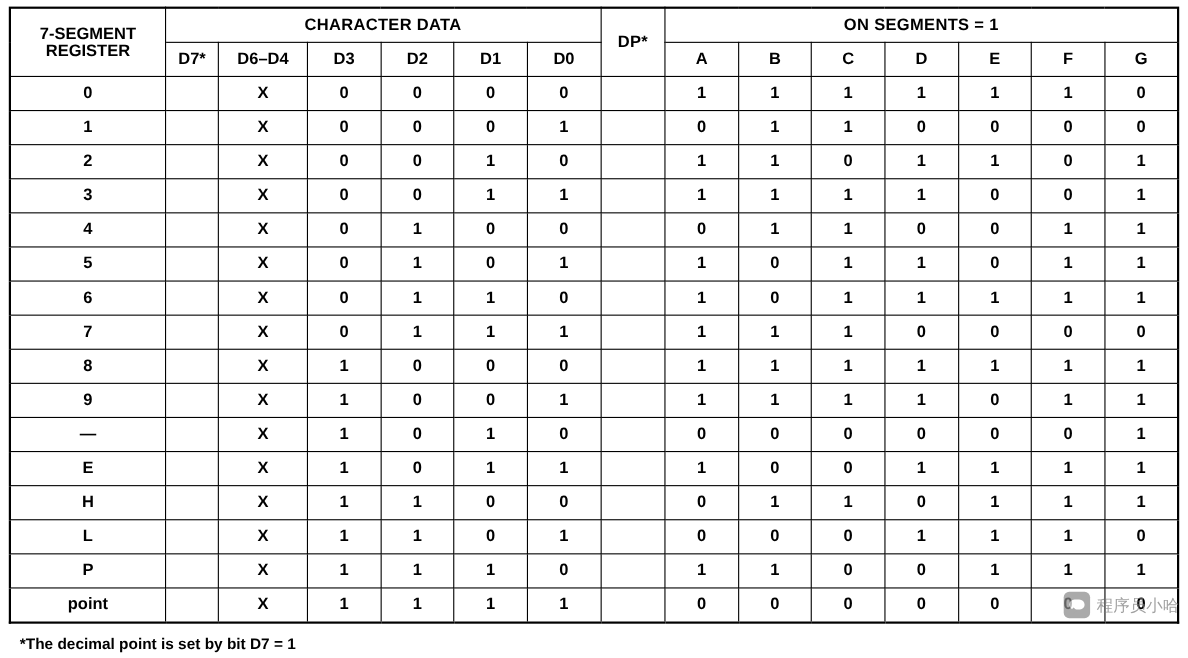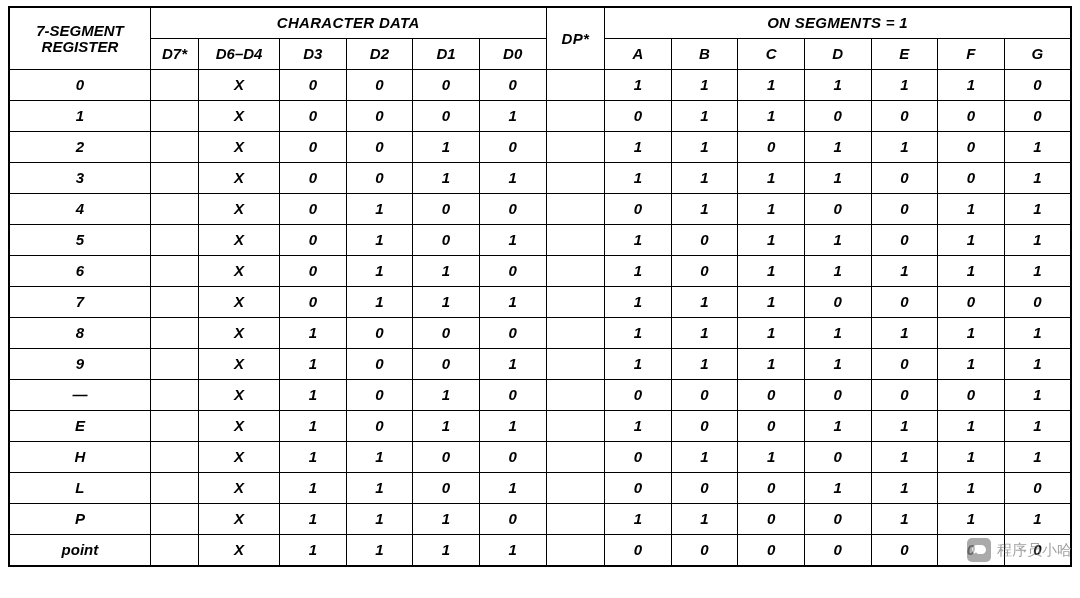--- a/index.html
+++ b/index.html
@@ -20,21 +20,20 @@
     width: 1080px;
     height: 598px;
     box-sizing: border-box;
     padding: 6px 8px 0 8px;
   }
   table.seg-table {
     border-collapse: collapse;
     table-layout: fixed;
     width: 1064px;
     margin: 0 auto;
-    font-style: italic;
   }
   table.seg-table td,
   table.seg-table th {
     border: 1px solid #000000;
     text-align: center;
     vertical-align: middle;
     font-size: 15px;
     font-weight: bold;
     padding: 0;
     height: 30px;
@@ -454,19 +453,20 @@
           <td class="bit-cell thick-bottom">0</td>
           <td class="bit-cell thick-bottom">0</td>
           <td class="bit-cell thick-bottom">0</td>
           <td class="bit-cell thick-bottom">0</td>
           <td class="bit-cell thick-bottom">0</td>
           <td class="bit-cell thick-right thick-bottom">0</td>
         </tr>
       </tbody>
   </table>
 
+  <div class="footnote">*The decimal point is set by bit D7 = 1</div>
 
   <div class="watermark">
     <div class="wm-badge"></div>
     <div class="wm-text">程序员小哈</div>
   </div>
 
 </div>
 
 </body></html>

